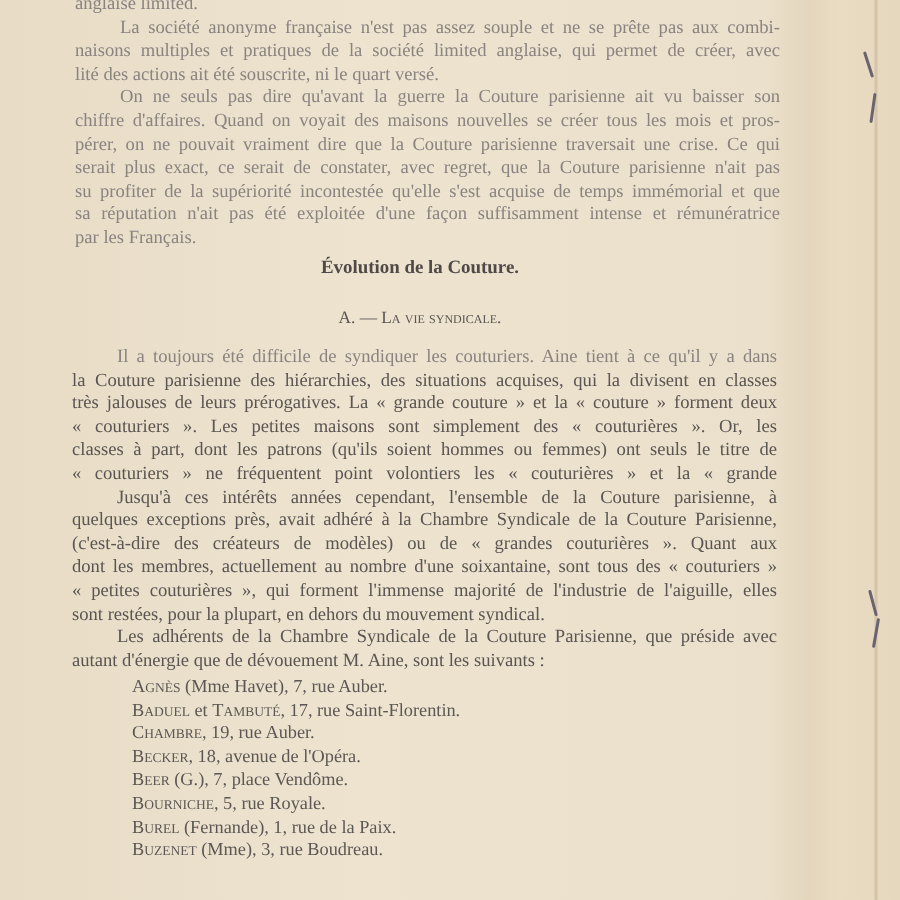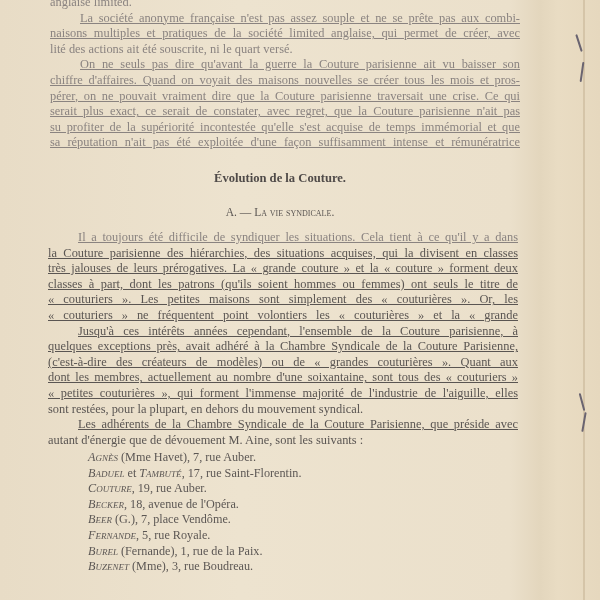--- a/index.html
+++ b/index.html
@@ -7,27 +7,27 @@
     width:600px; height:600px; overflow:hidden; position:relative;
     background: linear-gradient(90deg, #e8dcc6 0%, #ede3cf 40%, #ebe0cb 85%, #e3d6bd 90%, #e9dcc3 93%, #e6d8be 100%);
     font-family: "Liberation Serif", "DejaVu Serif", serif;
     color:#5a5552;
   }
   .page { position:absolute; left:0; top:0; width:600px; height:533px; }
   .fold { position:absolute; left:583px; top:0; width:2px; height:600px; background:rgba(190,170,140,0.45); }
   .mark { position:absolute; width:2px; background:#6a6470; border-radius:1px; }
   .text { position:absolute; left:44px; width:412px; font-size:12.4px; line-height:15.6px; text-align:justify; }
   .line { white-space:nowrap; display:block; height:15.6px; }
-  .justify { text-align:justify; text-align-last:justify; white-space:normal;text-decoration:underline; }
+  .justify { text-align:justify; text-align-last:justify; white-space:normal; }
   .indent { padding-left:30px; }
   .faded { color:#8a8380; }
   .title { position:absolute; left:0; width:600px; text-align:center; font-weight:bold; font-size:12.6px; color:#4f4a48; }
   .subtitle { position:absolute; left:0; width:600px; text-align:center; font-size:11.5px; font-variant:small-caps; color:#5a5552; }
   .list { position:absolute; left:88px; font-size:12.2px; line-height:15.6px; color:#5c5754; }
-  .list .name { font-variant:small-caps;font-style:italic; }
+  .list .name { font-variant:small-caps; }
 </style>
 </head>
 <body>
 
 <div class="page">
   <div class="fold"></div>
   <div class="mark" style="left:578px;top:34px;height:18px;transform:rotate(-18deg);"></div>
   <div class="mark" style="left:581px;top:62px;height:20px;transform:rotate(8deg);"></div>
   <div class="mark" style="left:581px;top:393px;height:18px;transform:rotate(-15deg);"></div>
   <div class="mark" style="left:583px;top:412px;height:20px;transform:rotate(10deg);"></div>
@@ -36,45 +36,46 @@
     <span class="line">anglaise limited.</span>
     <span class="line justify indent">La société anonyme française n'est pas assez souple et ne se prête pas aux combi-</span>
     <span class="line justify">naisons multiples et pratiques de la société limited anglaise, qui permet de créer, avec</span>
     <span class="line">lité des actions ait été souscrite, ni le quart versé.</span>
     <span class="line justify indent">On ne seuls pas dire qu'avant la guerre la Couture parisienne ait vu baisser son</span>
     <span class="line justify">chiffre d'affaires. Quand on voyait des maisons nouvelles se créer tous les mois et pros-</span>
     <span class="line justify">pérer, on ne pouvait vraiment dire que la Couture parisienne traversait une crise. Ce qui</span>
     <span class="line justify">serait plus exact, ce serait de constater, avec regret, que la Couture parisienne n'ait pas</span>
     <span class="line justify">su profiter de la supériorité incontestée qu'elle s'est acquise de temps immémorial et que</span>
     <span class="line justify">sa réputation n'ait pas été exploitée d'une façon suffisamment intense et rémunératrice</span>
+    <span class="line">par les Français.</span>
   </div>
 
   <div class="title" style="top:171px;left:-20px;">Évolution de la Couture.</div>
   <div class="subtitle" style="top:206px;left:-20px;">A. — La vie syndicale.</div>
 
   <div class="text" style="top:230px;left:48px;width:470px;">
-    <span class="line justify indent faded">Il a toujours été difficile de syndiquer les situations. Cela tient à ce qu'il y a dans</span>
+    <span class="line justify indent faded">Il a toujours été difficile de syndiquer les couturiers. Aine tient à ce qu'il y a dans</span>
     <span class="line justify">la Couture parisienne des hiérarchies, des situations acquises, qui la divisent en classes</span>
     <span class="line justify">très jalouses de leurs prérogatives. La « grande couture » et la « couture » forment deux</span>
+    <span class="line justify">« couturiers ». Les petites maisons sont simplement des « couturières ». Or, les</span>
     <span class="line justify">classes à part, dont les patrons (qu'ils soient hommes ou femmes) ont seuls le titre de</span>
-    <span class="line justify">« couturiers ». Les petites maisons sont simplement des « couturières ». Or, les</span>
     <span class="line justify">« couturiers » ne fréquentent point volontiers les « couturières » et la « grande</span>
     <span class="line justify indent">Jusqu'à ces intérêts années cependant, l'ensemble de la Couture parisienne, à</span>
     <span class="line justify">quelques exceptions près, avait adhéré à la Chambre Syndicale de la Couture Parisienne,</span>
     <span class="line justify">(c'est-à-dire des créateurs de modèles) ou de « grandes couturières ». Quant aux</span>
     <span class="line justify">dont les membres, actuellement au nombre d'une soixantaine, sont tous des « couturiers »</span>
     <span class="line justify">« petites couturières », qui forment l'immense majorité de l'industrie de l'aiguille, elles</span>
     <span class="line">sont restées, pour la plupart, en dehors du mouvement syndical.</span>
     <span class="line justify indent">Les adhérents de la Chambre Syndicale de la Couture Parisienne, que préside avec</span>
     <span class="line">autant d'énergie que de dévouement M. Aine, sont les suivants :</span>
   </div>
 
   <div class="list" style="top:450px;">
     <div><span class="name">Agnès</span><span> (Mme Havet), 7, rue Auber.</span></div>
     <div><span class="name">Baduel</span><span> et </span><span class="name">Tambuté</span><span>, 17, rue Saint-Florentin.</span></div>
-    <div><span class="name">Couture</span><span>, 19, rue Auber.</span></div>
+    <div><span class="name">Chambre</span><span>, 19, rue Auber.</span></div>
     <div><span class="name">Becker</span><span>, 18, avenue de l'Opéra.</span></div>
     <div><span class="name">Beer</span><span> (G.), 7, place Vendôme.</span></div>
-    <div><span class="name">Fernande</span><span>, 5, rue Royale.</span></div>
+    <div><span class="name">Bourniche</span><span>, 5, rue Royale.</span></div>
     <div><span class="name">Burel</span><span> (Fernande), 1, rue de la Paix.</span></div>
     <div><span class="name">Buzenet</span><span> (Mme), 3, rue Boudreau.</span></div>
   </div>
 </div>
 
 </body></html>

